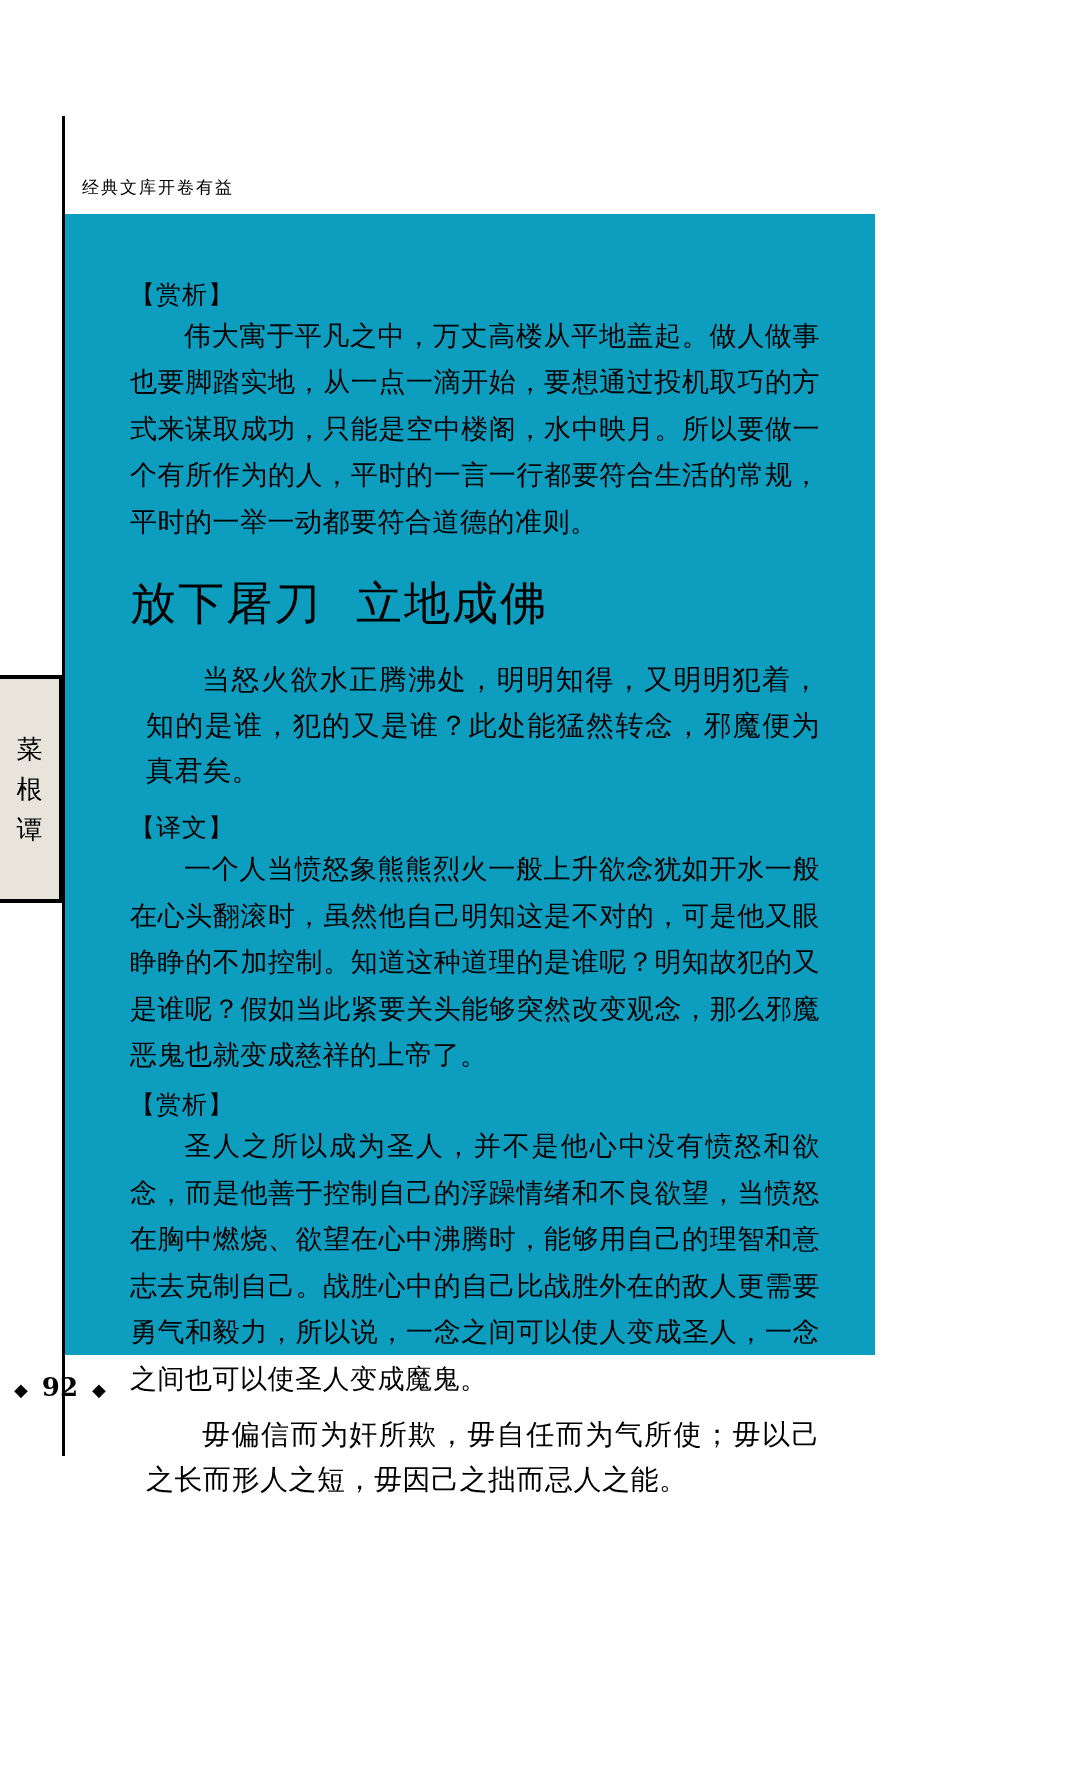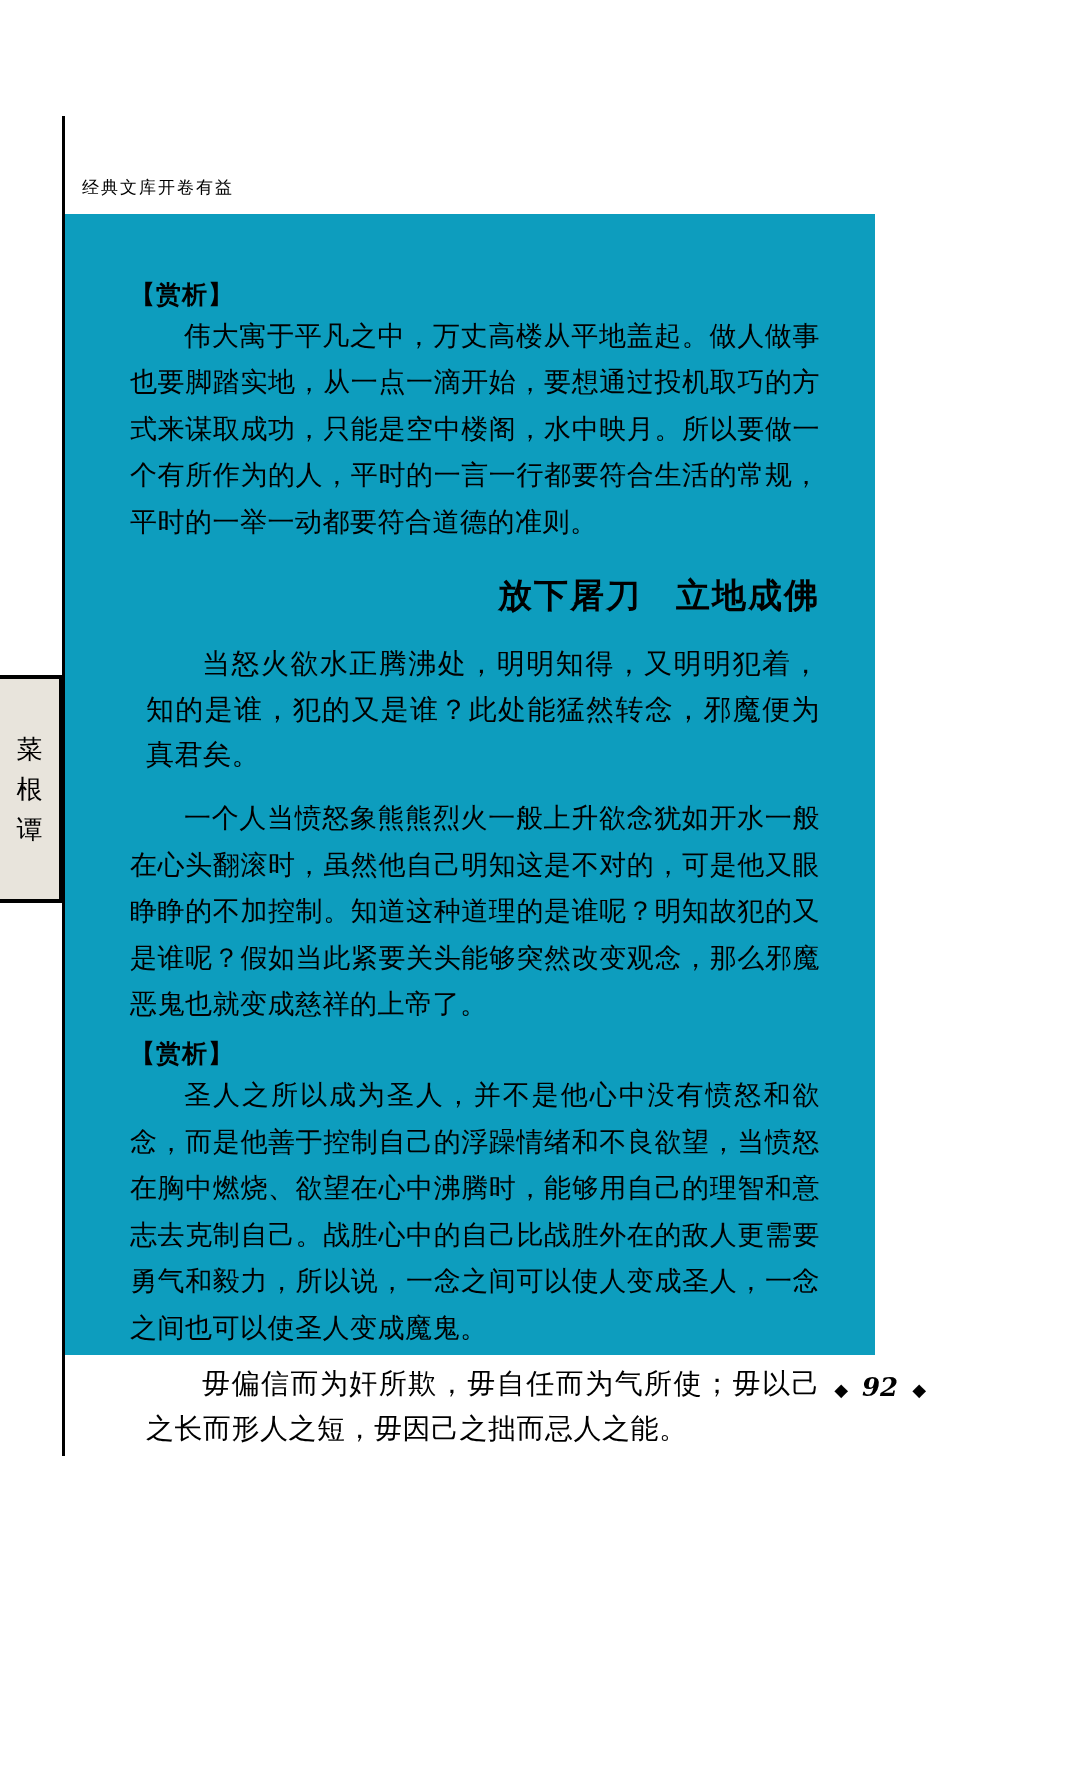--- a/index.html
+++ b/index.html
@@ -75,40 +75,40 @@
   .content {
     position: absolute;
     left: 130px;
     top: 278px;
     width: 690px;
     color: #000000;
   }
 
   .section-label {
     font-size: 25px;
-    font-weight: bold;
+    font-weight: normal;
     font-family: "DejaVu Serif", "Liberation Serif", serif;
     margin: 0 0 2px 0;
     letter-spacing: 1px;
   }
 
   .body-text {
     font-size: 27px;
     line-height: 1.72;
     text-align: justify;
     text-indent: 2em;
     margin: 0 0 10px 0;
     font-family: "DejaVu Serif", "Liberation Serif", serif;
     letter-spacing: 0.5px;
   }
 
   .chapter-title {
-    font-size: 34px;
-    font-weight: bold;
-    text-align: right;
+    font-size: 46px;
+    font-weight: normal;
+    text-align: left;
     margin: 28px 0 22px 0;
     font-family: "DejaVu Serif", "Liberation Serif", serif;
     letter-spacing: 2px;
   }
   .chapter-title .gap {
     display: inline-block;
     width: 34px;
   }
 
   .quote-text {
@@ -120,26 +120,25 @@
     font-family: "DejaVu Serif", "Liberation Serif", serif;
     letter-spacing: 0.5px;
   }
 
   
   .footer {
     position: absolute;
     left: 0;
     top: 1372px;
     width: 940px;
-    text-align: right;
+    text-align: left;
     font-size: 26px;
     font-weight: bold;
     color: #000000;
     font-family: "DejaVu Serif", "Liberation Serif", serif;
-    font-style: italic;
   }
   .footer .diamond {
     display: inline-block;
     font-size: 18px;
     vertical-align: middle;
     margin: 0 14px;
   }
 </style>
 </head>
 <body>
@@ -160,20 +159,21 @@
 
   <div class="section-label">【赏析】</div>
   <p class="body-text">伟大寓于平凡之中，万丈高楼从平地盖起。做人做事也要脚踏实地，从一点一滴开始，要想通过投机取巧的方式来谋取成功，只能是空中楼阁，水中映月。所以要做一个有所作为的人，平时的一言一行都要符合生活的常规，平时的一举一动都要符合道德的准则。</p>
 
   <div class="chapter-title">
     <span>放下屠刀</span><span class="gap"></span><span>立地成佛</span>
   </div>
 
   <p class="quote-text">当怒火欲水正腾沸处，明明知得，又明明犯着，知的是谁，犯的又是谁？此处能猛然转念，邪魔便为真君矣。</p>
 
+  <div class="section-label">【译文】</div>
   <p class="body-text">一个人当愤怒象熊熊烈火一般上升欲念犹如开水一般在心头翻滚时，虽然他自己明知这是不对的，可是他又眼睁睁的不加控制。知道这种道理的是谁呢？明知故犯的又是谁呢？假如当此紧要关头能够突然改变观念，那么邪魔恶鬼也就变成慈祥的上帝了。</p>
 
   <div class="section-label">【赏析】</div>
   <p class="body-text">圣人之所以成为圣人，并不是他心中没有愤怒和欲念，而是他善于控制自己的浮躁情绪和不良欲望，当愤怒在胸中燃烧、欲望在心中沸腾时，能够用自己的理智和意志去克制自己。战胜心中的自己比战胜外在的敌人更需要勇气和毅力，所以说，一念之间可以使人变成圣人，一念之间也可以使圣人变成魔鬼。</p>
 
 
   <p class="quote-text">毋偏信而为奸所欺，毋自任而为气所使；毋以己之长而形人之短，毋因己之拙而忌人之能。</p>
 
 </div>
 

